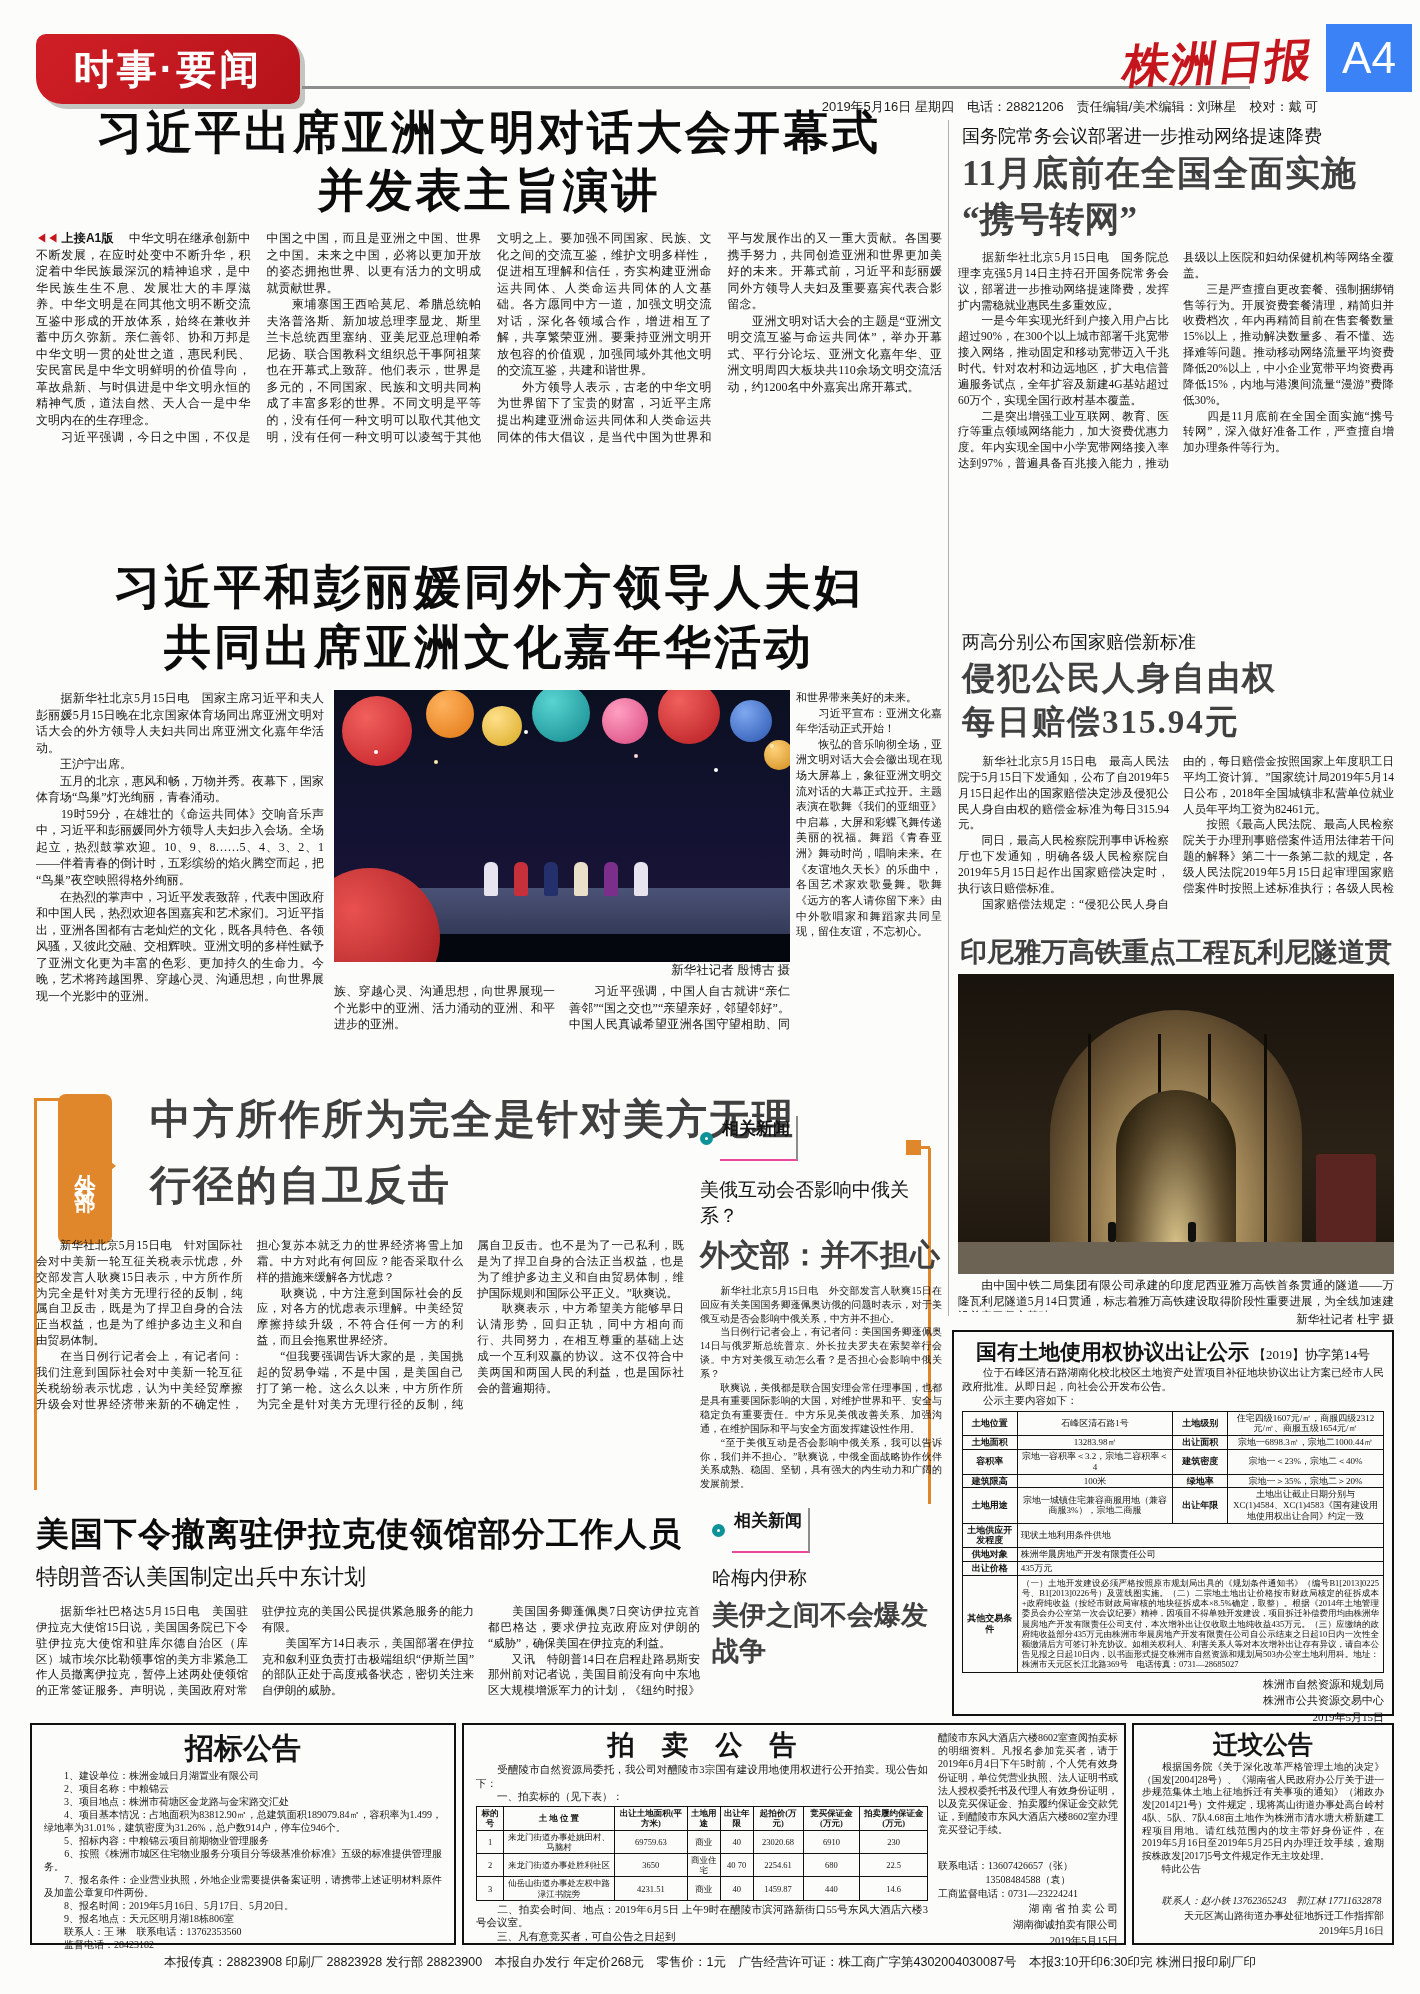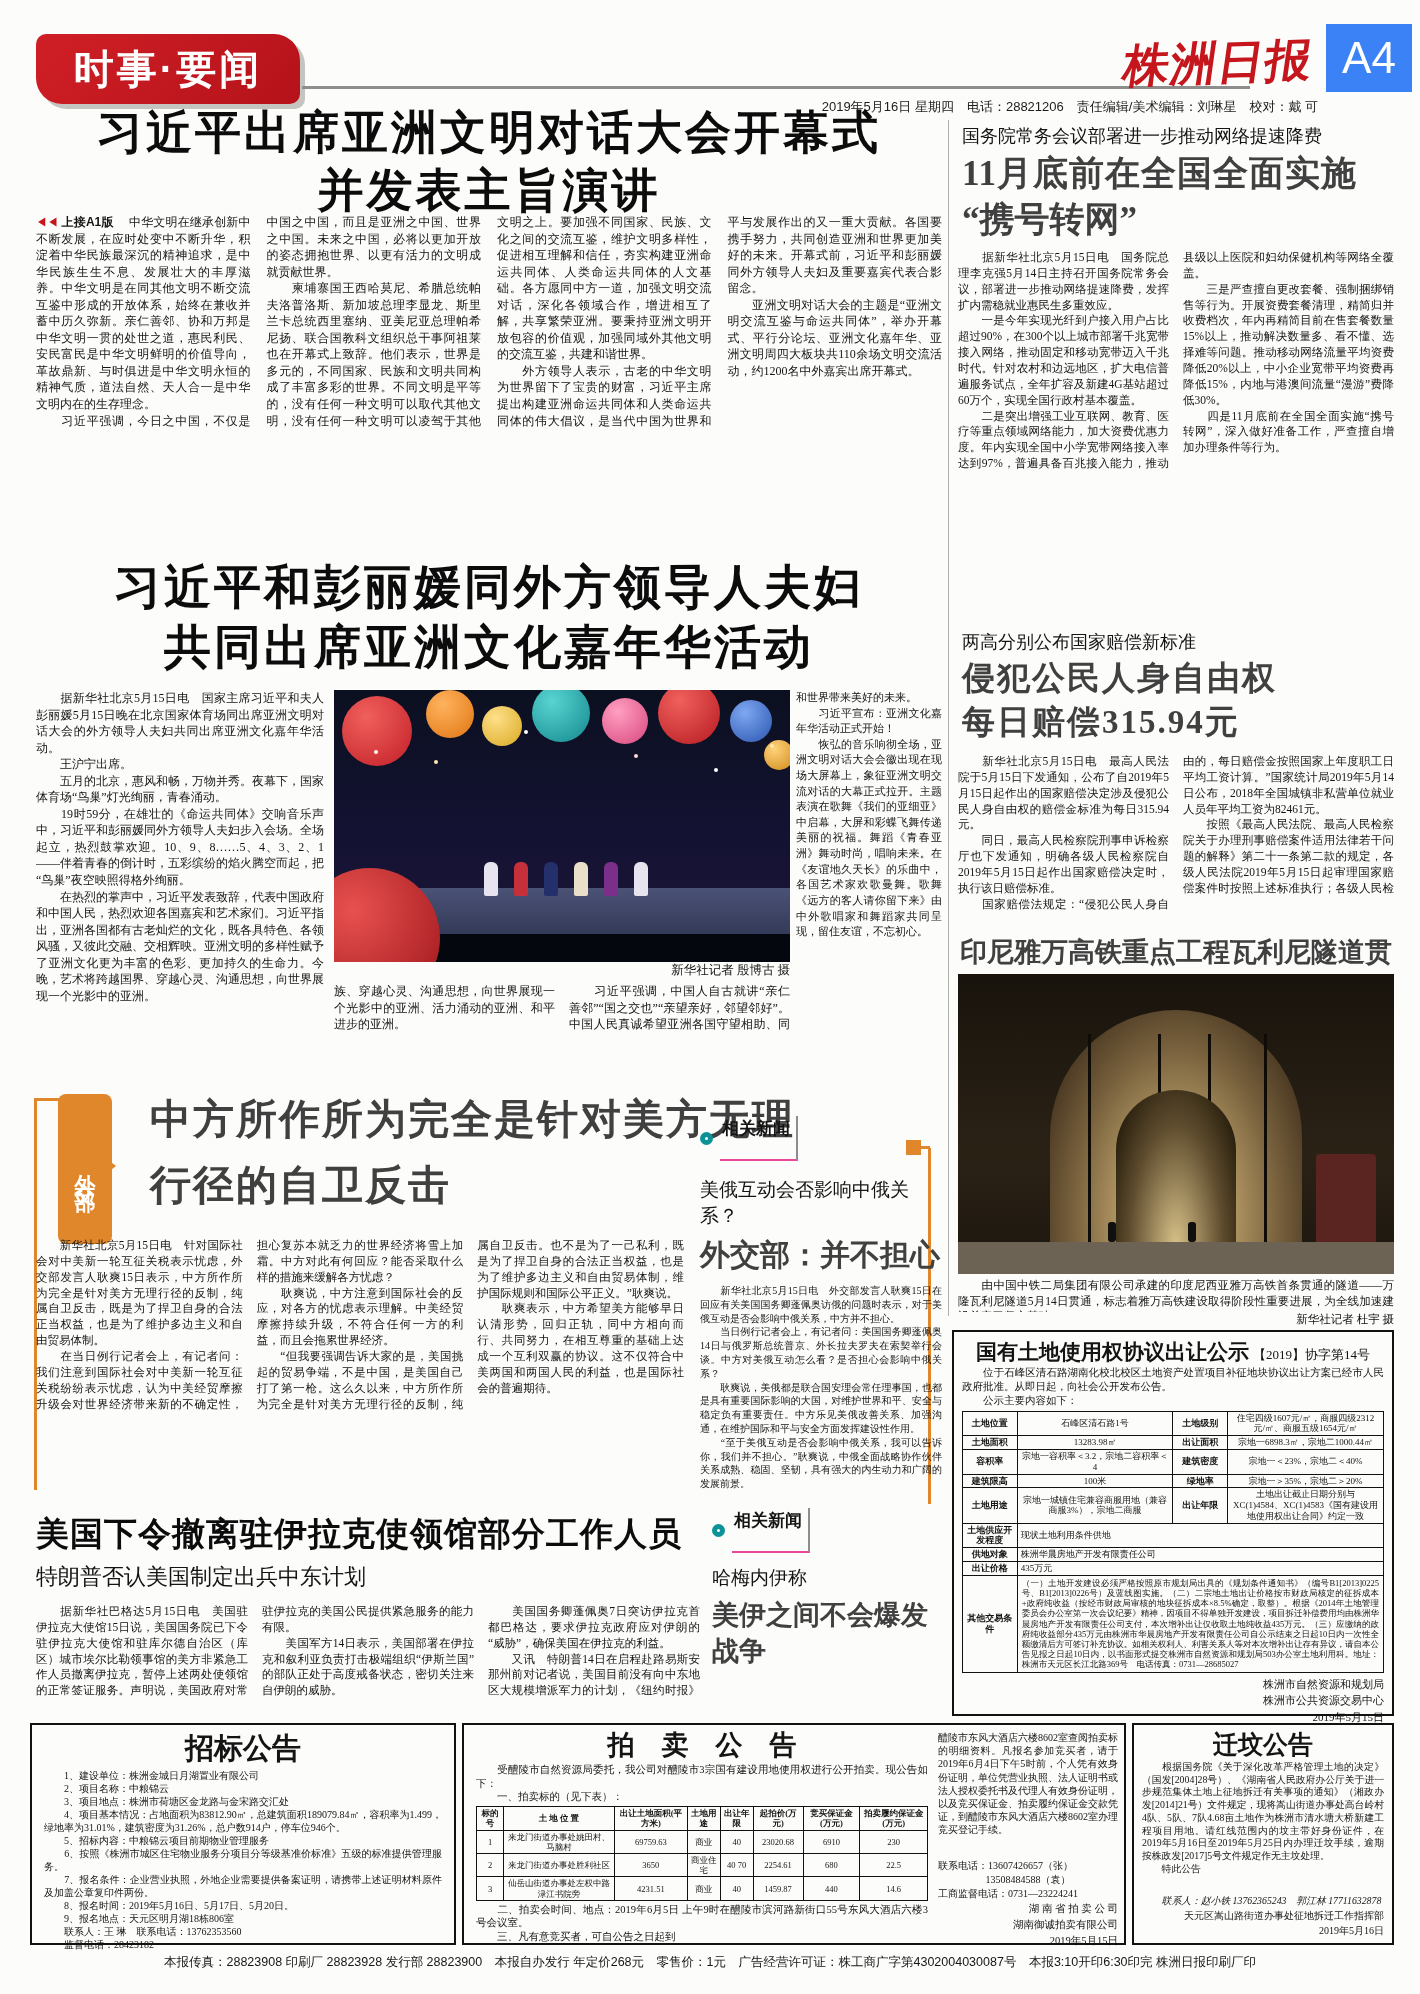--- a/index.html
+++ b/index.html
@@ -115,21 +115,21 @@
 
   <div class="banner">时事·要闻</div>
   <div class="head-rule"></div>
   <div class="paper-logo">株洲日报</div>
   <div class="page-no">A4</div>
   <div class="dateline">2019年5月16日 星期四　电话：28821206　责任编辑/美术编辑：刘琳星　校对：戴 可</div>
   <div class="vrule"></div>
 
   <div class="abs hl-sans" style="left:36px;top:102px;width:906px;font-size:46px;letter-spacing:3px;">习近平出席亚洲文明对话大会开幕式</div>
   <div class="abs hl-sans" style="left:36px;top:160px;width:906px;font-size:46px;letter-spacing:3px;">并发表主旨演讲</div>
-  <div class="abs bodytxt cols4 jt" style="left:36px;top:214px;width:906px;height:318px;">
+  <div class="abs bodytxt cols4 jt" style="left:36px;top:230px;width:906px;height:318px;">
     <span class="cont-arrow">◀◀</span>
     <span class="cont-label">上接A1版</span>
     <span class="prewrap">　中华文明在继承创新中不断发展，在应时处变中不断升华，积淀着中华民族最深沉的精神追求，是中华民族生生不息、发展壮大的丰厚滋养。中华文明是在同其他文明不断交流互鉴中形成的开放体系，始终在兼收并蓄中历久弥新。亲仁善邻、协和万邦是中华文明一贯的处世之道，惠民利民、安民富民是中华文明鲜明的价值导向，革故鼎新、与时俱进是中华文明永恒的精神气质，道法自然、天人合一是中华文明内在的生存理念。
 　　习近平强调，今日之中国，不仅是中国之中国，而且是亚洲之中国、世界之中国。未来之中国，必将以更加开放的姿态拥抱世界、以更有活力的文明成就贡献世界。
 　　柬埔寨国王西哈莫尼、希腊总统帕夫洛普洛斯、新加坡总理李显龙、斯里兰卡总统西里塞纳、亚美尼亚总理帕希尼扬、联合国教科文组织总干事阿祖莱也在开幕式上致辞。他们表示，世界是多元的，不同国家、民族和文明共同构成了丰富多彩的世界。不同文明是平等的，没有任何一种文明可以取代其他文明，没有任何一种文明可以凌驾于其他文明之上。要加强不同国家、民族、文化之间的交流互鉴，维护文明多样性，促进相互理解和信任，夯实构建亚洲命运共同体、人类命运共同体的人文基础。各方愿同中方一道，加强文明交流对话，深化各领域合作，增进相互了解，共享繁荣亚洲。要秉持亚洲文明开放包容的价值观，加强同域外其他文明的交流互鉴，共建和谐世界。
 　　外方领导人表示，古老的中华文明为世界留下了宝贵的财富，习近平主席提出构建亚洲命运共同体和人类命运共同体的伟大倡议，是当代中国为世界和平与发展作出的又一重大贡献。各国要携手努力，共同创造亚洲和世界更加美好的未来。开幕式前，习近平和彭丽媛同外方领导人夫妇及重要嘉宾代表合影留念。
 　　亚洲文明对话大会的主题是“亚洲文明交流互鉴与命运共同体”，举办开幕式、平行分论坛、亚洲文化嘉年华、亚洲文明周四大板块共110余场文明交流活动，约1200名中外嘉宾出席开幕式。</span>
   </div>
 
   <div class="abs hl-sans" style="left:36px;top:556px;width:906px;font-size:47px;letter-spacing:3px;">习近平和彭丽媛同外方领导人夫妇</div>

